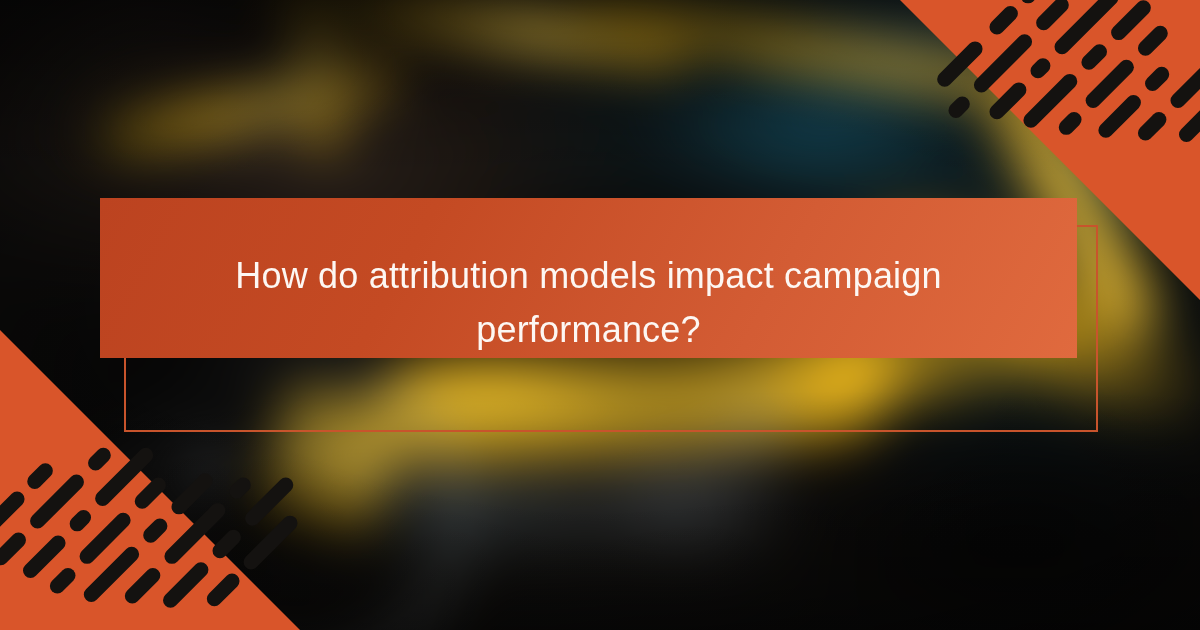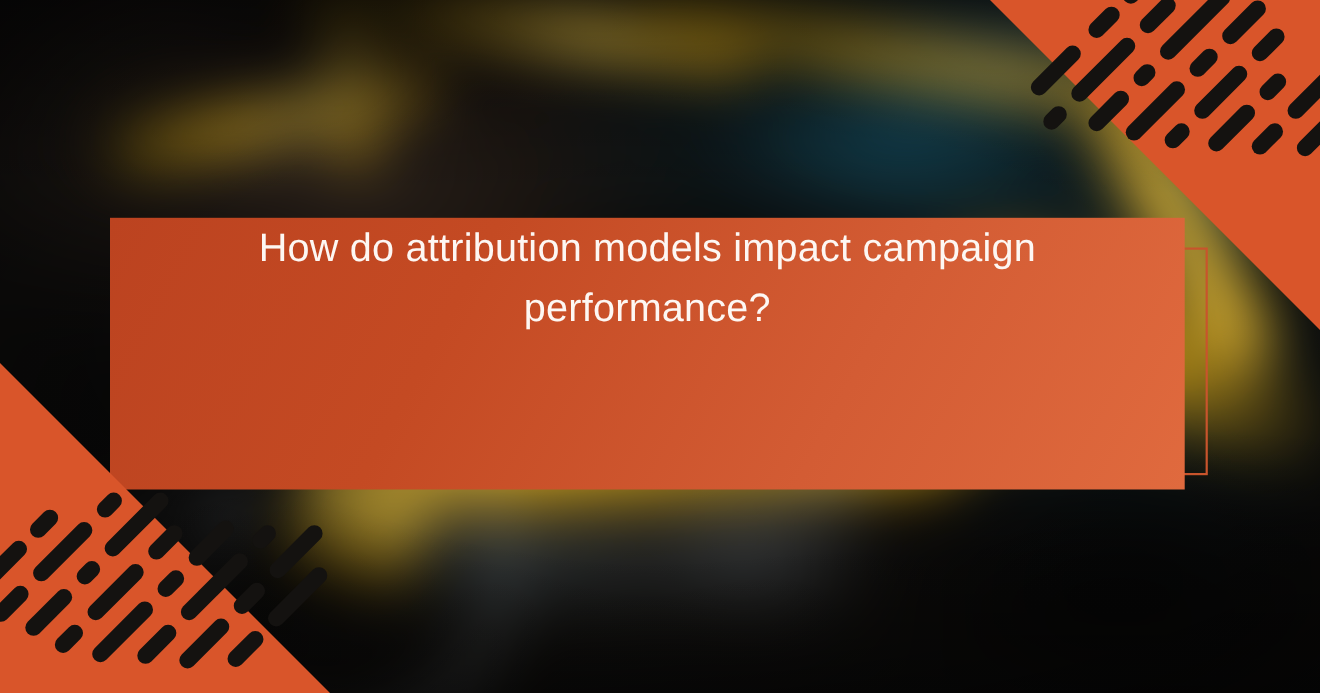--- a/index.html
+++ b/index.html
@@ -94,24 +94,24 @@
     border: 2px solid #c8542c;
     box-sizing: border-box;
   }
 
   
   #banner {
     position: absolute;
     left: 100px;
     top: 198px;
     width: 977px;
-    height: 247px;
+    height: 160px;
     background: linear-gradient(118deg, #bc4320 0%, #c44a23 32%, #d35c34 68%, #e06a3e 100%);
     display: flex;
-    align-items: flex-start;
+    align-items: flex-end;
     justify-content: center;
     box-sizing: border-box;
     padding: 0 70px;
   }
   #banner-title {
     color: #fdf7f3;
     font-size: 36px;
     line-height: 1.52;
     font-weight: 400;
     text-align: center;

